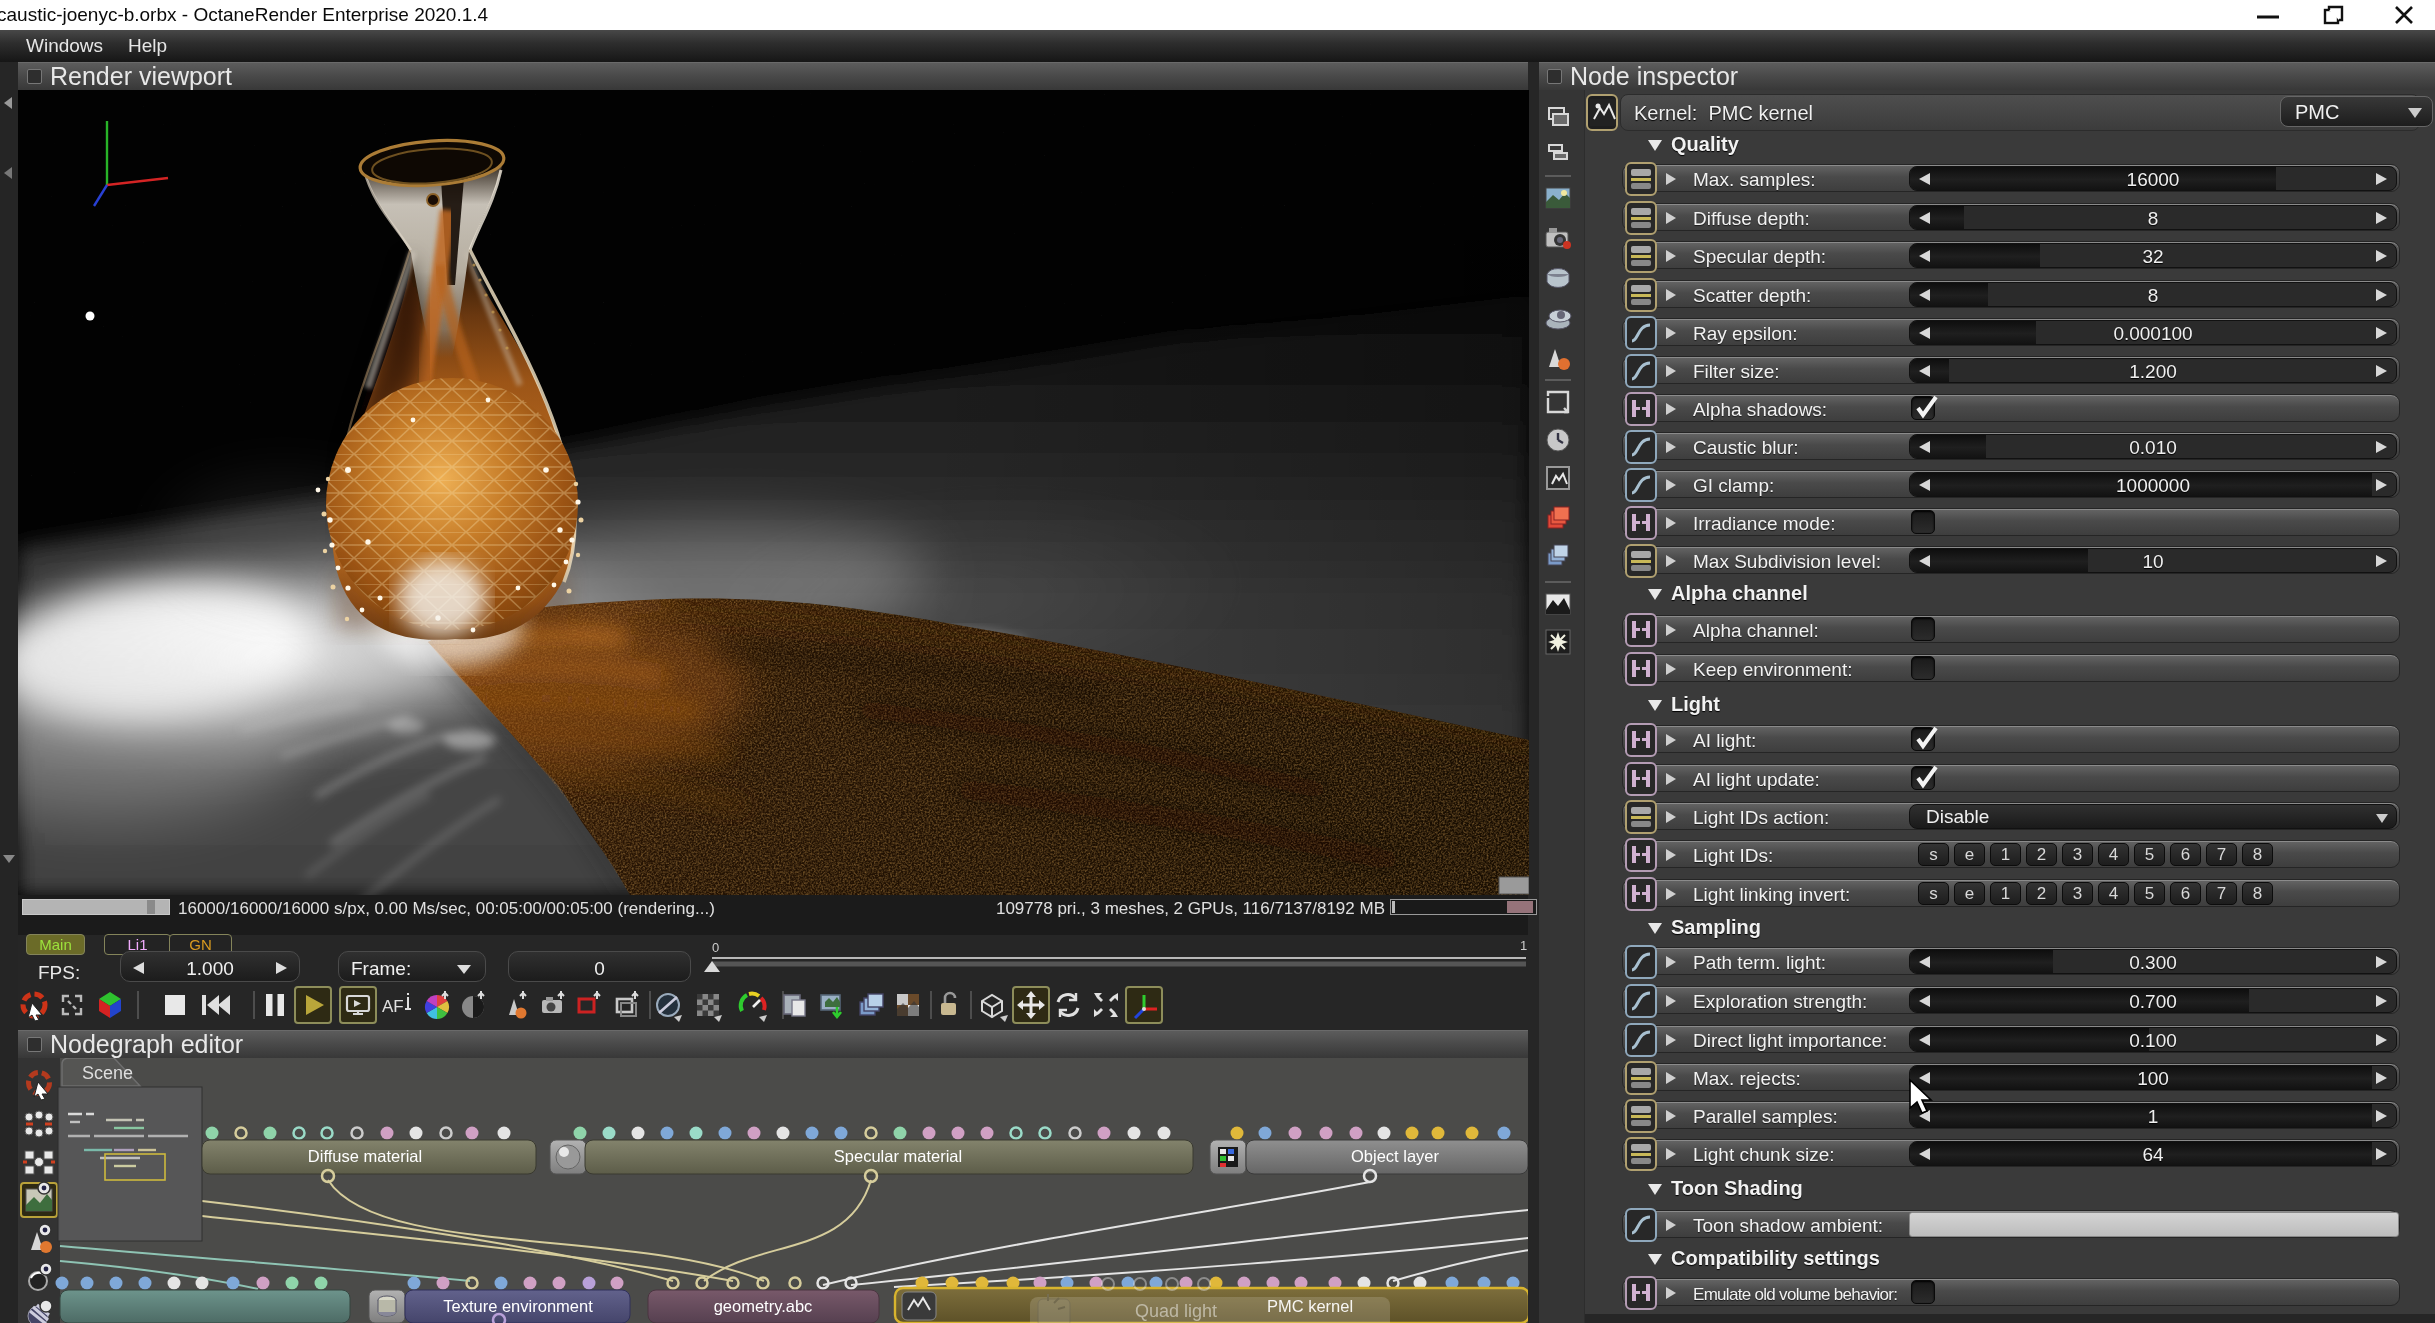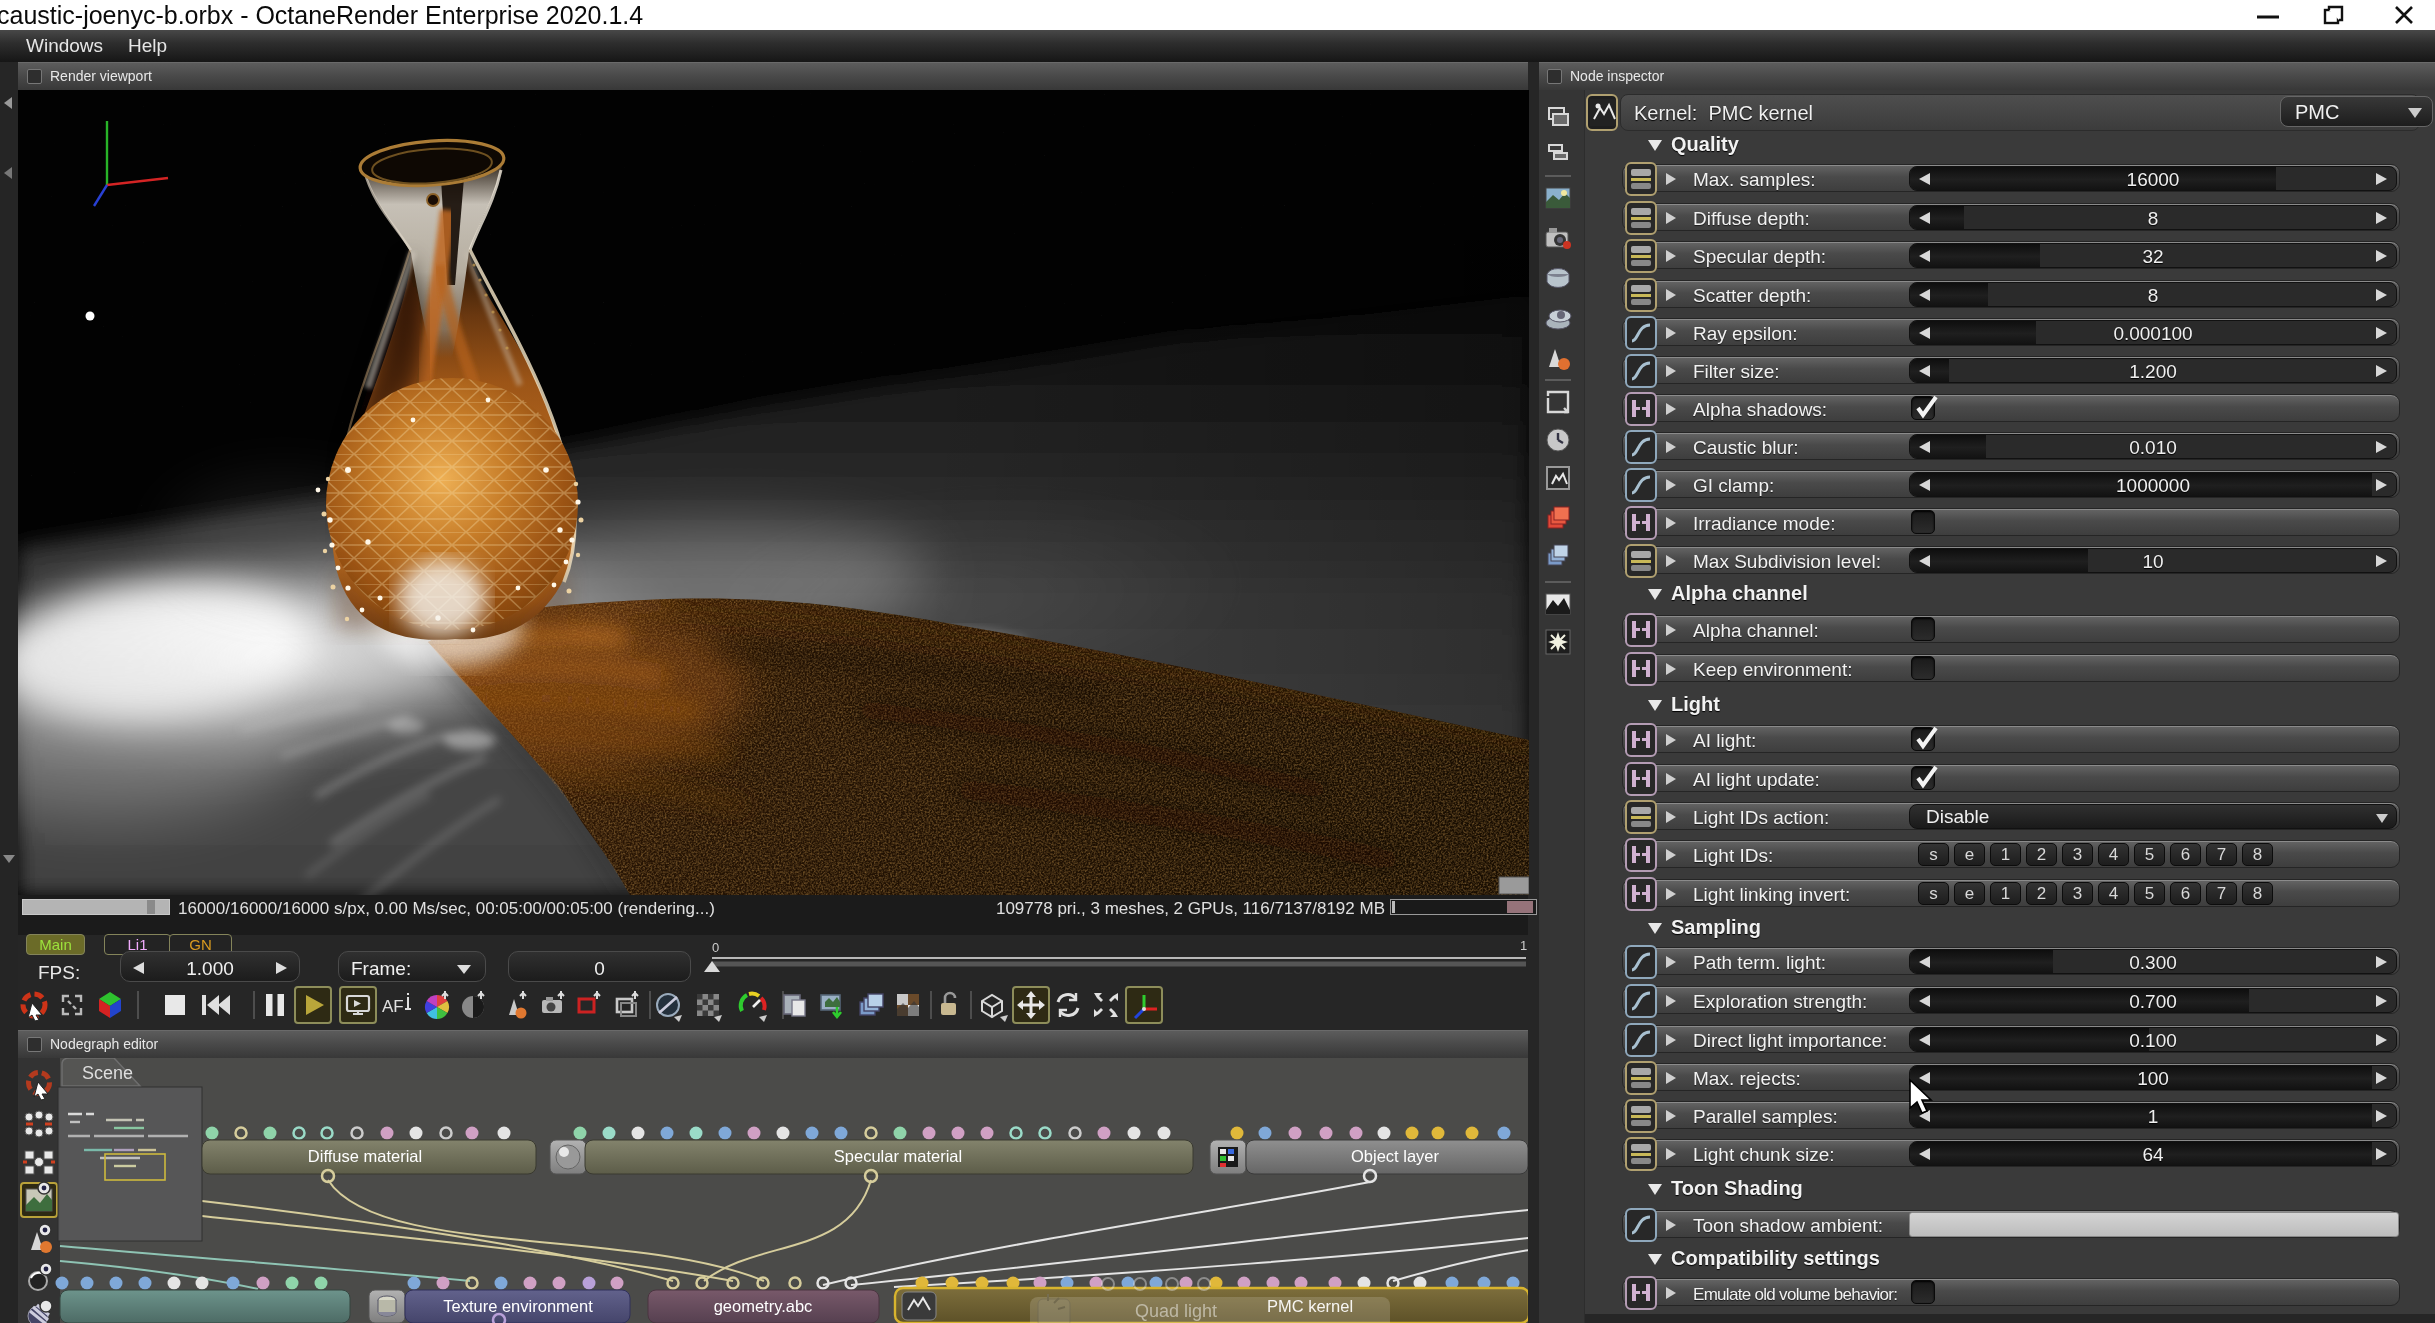--- a/index.html
+++ b/index.html
@@ -1,25 +1,25 @@
 <!DOCTYPE html>
 <html><head><meta charset="utf-8"><title>OctaneRender</title>
 
 <style>
 *{margin:0;padding:0;box-sizing:border-box;}
 html,body{width:2435px;height:1323px;overflow:hidden;background:#1e1e1e;
  font-family:"Liberation Sans",sans-serif;}
 #root{position:absolute;top:0;left:0;width:2435px;height:1323px;background:#1e1e1e;}
 .abs{position:absolute;}
 .titlebar{top:0;left:0;width:2435px;height:30px;background:#ffffff;color:#0a0a0a;
- font-size:25px;line-height:30px;}
+ font-size:19px;line-height:30px;}
 .menubar{top:30px;left:0;width:2435px;height:32px;
  background:linear-gradient(#484848,#2e2e2e 40%,#161616);color:#e6e6e6;font-size:19px;line-height:32px;}
 .phead{height:28px;background:linear-gradient(#5c5c5c,#474747 55%,#383838);
- color:#e8e8e8;font-size:14px;line-height:27px;border-top:1px solid #6a6a6a;}
+ color:#e8e8e8;font-size:25px;line-height:27px;border-top:1px solid #6a6a6a;}
 .cbx{position:absolute;width:15px;height:15px;top:6px;background:#2e2e2e;
  border:1px solid #777;border-radius:2px;}
 .row{position:absolute;left:1622px;width:778px;height:28px;border-radius:9px;
  background:linear-gradient(#656565,#4a4a4a 45%,#3e3e3e);
  border:1px solid #252525;box-shadow:inset 0 1px 0 rgba(255,255,255,.25);}
 .rlabel{position:absolute;left:70px;top:4px;font-size:19px;color:#f2f2f2;
  text-shadow:0 1px 1px rgba(0,0,0,.6);white-space:nowrap;}
 .rarrow{position:absolute;left:43px;top:8px;width:0;height:0;
  border-left:10px solid #cfcfcf;border-top:6px solid transparent;border-bottom:6px solid transparent;}
 .track{position:absolute;left:286px;top:1px;width:488px;height:25px;border-radius:8px;

